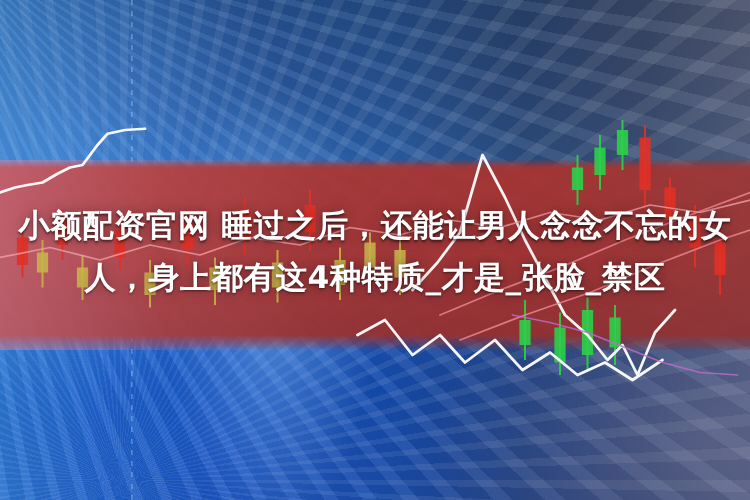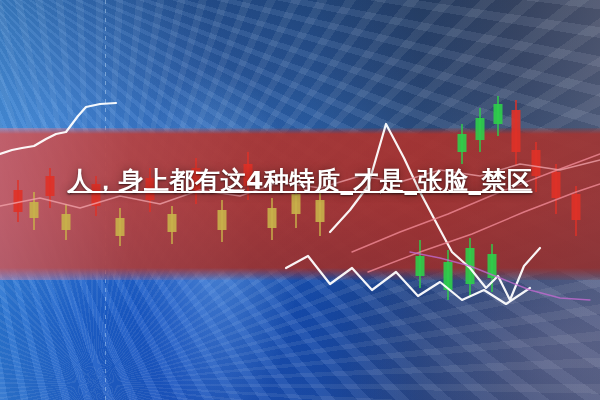--- a/index.html
+++ b/index.html
@@ -108,21 +108,21 @@
     font-size:25px;
     line-height:41px;
     letter-spacing:.5px;
     text-shadow:
       0 1px 2px rgba(0,0,0,.55),
       0 0 10px rgba(0,0,0,.35);
     padding:0 6px;
     white-space:nowrap;
   }
   .headline .l1{display:block;}
-  .headline .l2{display:block;text-decoration:underline;}
+  .headline .l2{display:block;}
 </style>
 </head>
 <body>
 
 <div class="stage">
 
   <div class="layer bg-base"></div>
   <div class="layer bg-hsweep"></div>
   <div class="layer bg-rays"></div>
   <div class="layer bg-rays2"></div>
@@ -192,16 +192,17 @@
           <polyline points="286,268 308,256 330,284 352,268 372,290 396,272 418,296 440,282 462,300 484,290 506,304 530,288" fill="none" stroke="#ffffff" stroke-width="2.2" stroke-linejoin="round" stroke-linecap="round" opacity="0.95"></polyline>
           <polyline points="352,252 400,232 448,214 500,192 552,172 600,154" fill="none" stroke="#f08a96" stroke-width="1.4" stroke-linejoin="round" stroke-linecap="round" opacity="0.8"></polyline>
           <polyline points="368,272 420,252 472,234 524,212 576,192 600,184" fill="none" stroke="#f08a96" stroke-width="1.4" stroke-linejoin="round" stroke-linecap="round" opacity="0.8"></polyline>
           <polyline points="410,252 440,258 470,266 500,278 530,290 560,298 590,300" fill="none" stroke="#c06ad0" stroke-width="1.4" stroke-linejoin="round" stroke-linecap="round" opacity="0.8"></polyline>
           <polyline points="0,206 40,198 80,208 120,196 160,204 200,190 240,196 280,182 320,188 360,176 400,182 440,170 480,176 520,164 560,170 600,160" fill="none" stroke="#f0a0a8" stroke-width="1.4" stroke-linejoin="round" stroke-linecap="round" opacity="0.8"></polyline>
         </g>
     </svg>
   </div>
 
   <div class="headline">
+    <span class="l1">小额配资官网 睡过之后，还能让男人念念不忘的女</span>
     <span class="l2">人，身上都有这4种特质_才是_张脸_禁区</span>
   </div>
 
 </div>
 
 </body></html>

